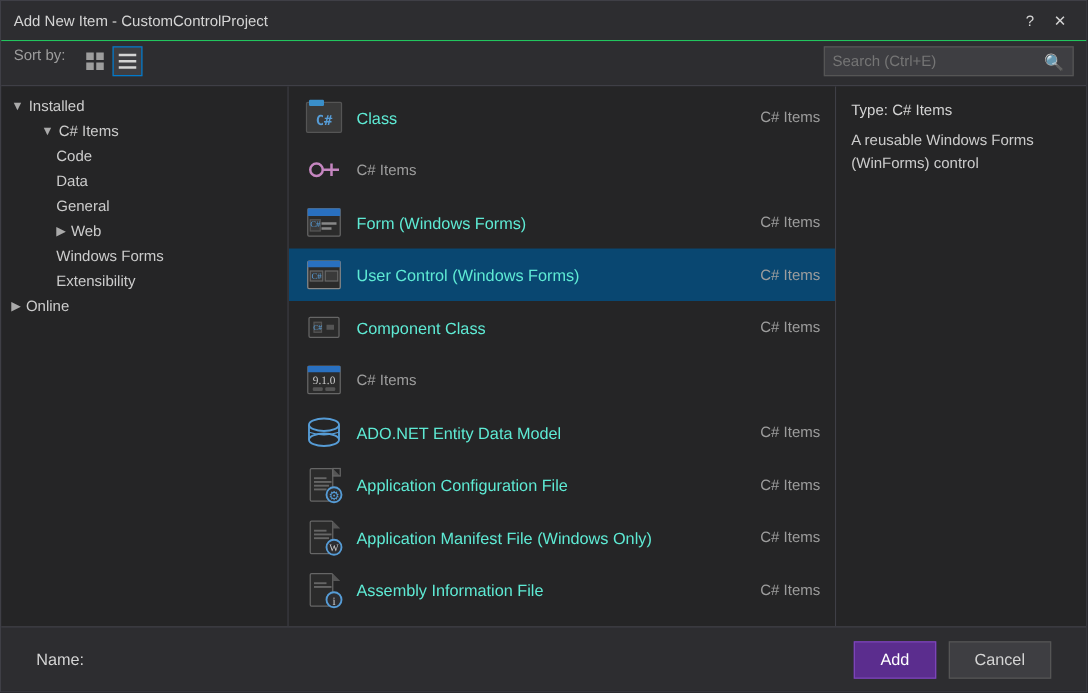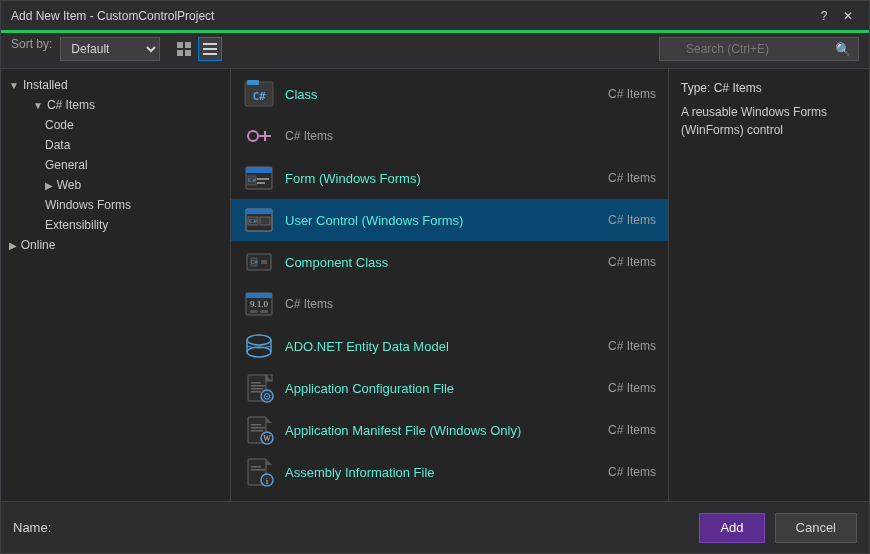--- a/index.html
+++ b/index.html
@@ -15,21 +15,21 @@
     .dialog {
       width: 870px;
       height: 554px;
       background: #2d2d30;
       border: 1px solid #3f3f46;
       display: flex;
       flex-direction: column;
     }
     .title-bar {
       background: #2d2d30;
-      border-bottom: 3px solid #22c55e;
+      border-bottom: 1px solid #22c55e;
       padding: 6px 10px;
       display: flex;
       align-items: center;
       justify-content: space-between;
       height: 32px;
     }
     .title-text {
       color: #d4d4d4;
       font-size: 12px;
     }
@@ -98,21 +98,20 @@
       padding: 0 6px;
       gap: 4px;
     }
     .search-input {
       background: transparent;
       border: none;
       color: #9d9d9d;
       font-size: 12px;
       outline: none;
       width: 100%;
-      margin-left: 20px;
     }
     .search-icon { color: #9d9d9d; font-size: 13px; }
 
     .main-content {
       display: flex;
       flex: 1;
       overflow: hidden;
     }
 
     
@@ -193,21 +192,21 @@
       flex-shrink: 0;
     }
     .info-type { color: #9d9d9d; font-size: 12px; margin-bottom: 8px; }
     .info-type span { color: #d4d4d4; }
     .info-desc { color: #cccccc; font-size: 12px; line-height: 1.5; }
 
     
     .bottom-bar {
       background: #2d2d30;
       border-top: 1px solid #3f3f46;
-      padding: 8px 12px;
+      padding: 8px 28px;
       display: flex;
       align-items: center;
       gap: 10px;
       height: 52px;
     }
     .name-label { color: #d4d4d4; font-size: 13px; white-space: nowrap; }
     .name-input {
       flex: 1;
       background: #3e3e42;
       border: 1px solid #555;
@@ -246,23 +245,20 @@
   <div class="title-bar">
     <span class="title-text">Add New Item - CustomControlProject</span>
     <div class="title-buttons">
       <button class="title-btn">?</button>
       <button class="title-btn close">✕</button>
     </div>
   </div>
 
   <div class="toolbar">
     <span class="toolbar-label">Sort by:</span>
-    <select class="sort-select">
-      <option>Default</option>
-    </select>
     <div class="view-buttons">
       <button class="view-btn" title="Grid View">
         <svg width="16" height="16" viewBox="0 0 16 16" fill="currentColor">
           <rect x="1" y="1" width="6" height="6"></rect>
             <rect x="9" y="1" width="6" height="6"></rect>
           <rect x="1" y="9" width="6" height="6"></rect>
             <rect x="9" y="9" width="6" height="6"></rect>
         </svg>
       </button>
       <button class="view-btn active" title="List View">

